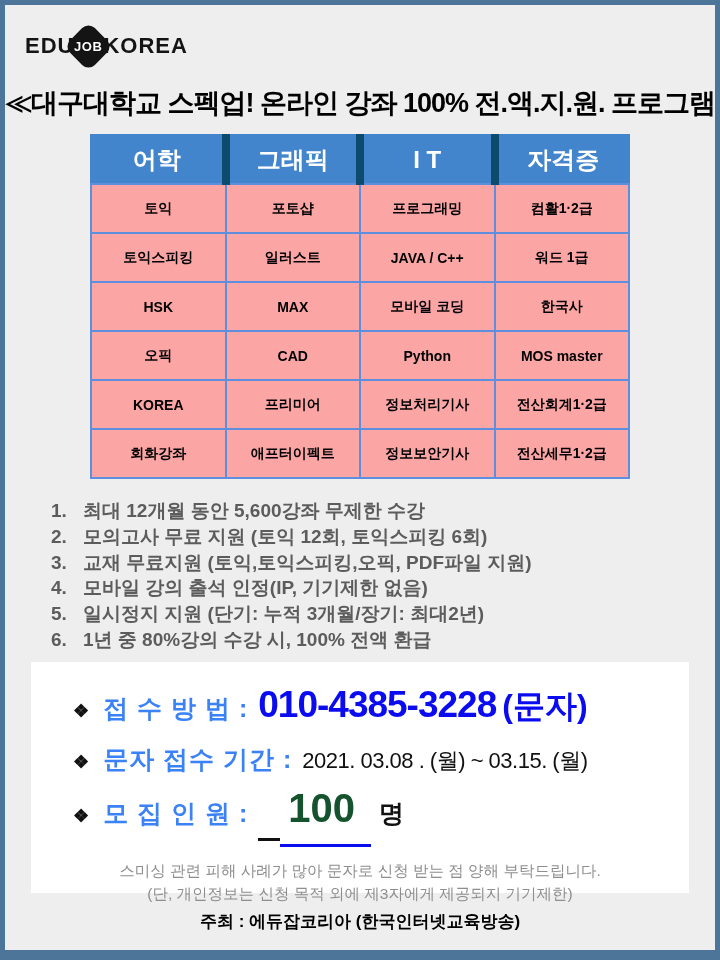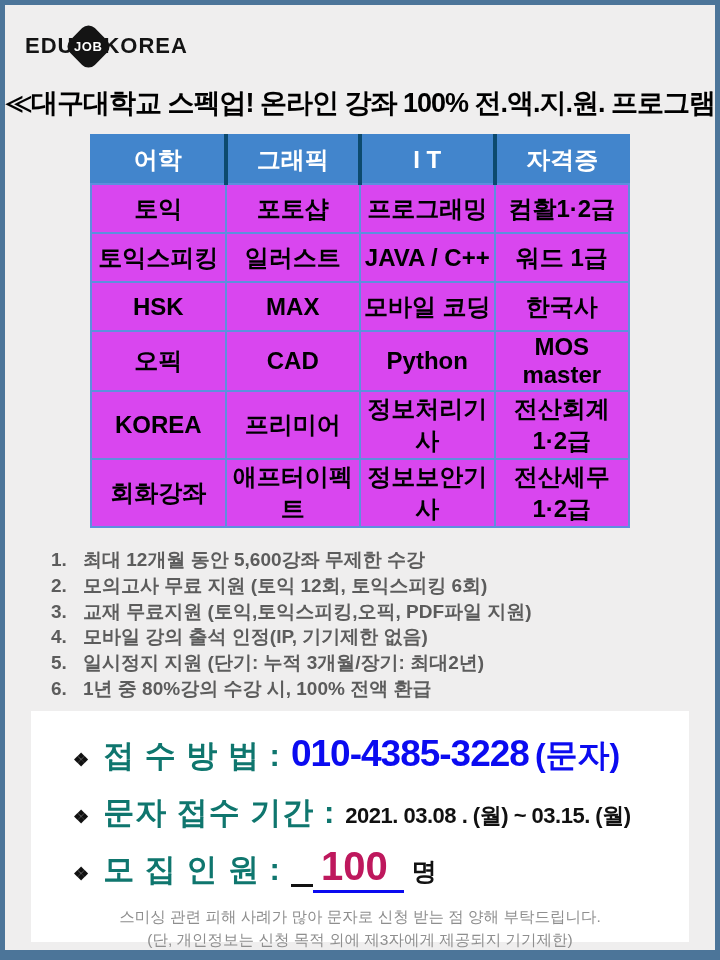--- a/index.html
+++ b/index.html
@@ -34,52 +34,52 @@
   }
   
   table.courses {
     width:540px; margin:13px auto 0; border-collapse:collapse;
     table-layout:fixed;
   }
   table.courses th {
     background:#4285cc; color:#fff; font-size:24px; font-weight:bold;
     height:45px; border:2px solid #4285cc; border-bottom:2px solid #5e8ede;
   }
-  table.courses th + th { border-left:4px solid #0c4a6e; }
+  table.courses th + th { border-left:8px solid #0c4a6e; }
   table.courses td {
-    background:#d946ef; border:2px solid #5e8ede; height:45px;
-    text-align:center; font-size:24px; font-weight:bold; color:#000;
+    background:#fca5a5; border:2px solid #5e8ede; height:45px;
+    text-align:center; font-size:14px; font-weight:bold; color:#000;
   }
   
   .benefits { margin:19px 0 0 46px; color:#5c5c5c; font-size:19px; font-weight:600; }
   .benefit { display:flex; line-height:25.8px; }
   .benefit .num { width:32px; flex:none; }
   
   .promo {
     text-align:center; margin-top:11px; font-size:21px; font-weight:bold;
     color:#ed1c24; letter-spacing:-0.5px;
   }
   .promo .star { color:#f6c32a; font-size:25px; vertical-align:-2px; padding:0 6px; }
   
   .contact-box {
     width:658px; height:231px; background:#ffffff;
     margin:9px auto 0; box-sizing:border-box; padding:22px 0 0 42px;
   }
   .cline { display:flex; align-items:baseline; white-space:nowrap; }
   .bullet { font-size:18px; color:#111; margin-right:14px; font-weight:bold; }
-  .clabel { font-size:31px; font-weight:bold; color:#0f766e; letter-spacing:1px; }
+  .clabel { font-size:25px; font-weight:bold; color:#3b82f6; letter-spacing:1px; }
   .phone { font-size:37px; font-weight:bold; color:#0b0bf0; margin-left:10px; letter-spacing:-1px; }
   .phone-suffix { font-size:32px; font-weight:bold; color:#0b0bf0; margin-left:6px; }
   .line2 { margin-top:14px; }
-  .pvalue { font-size:22px; font-weight:bold; color:#111; margin-left:10px; letter-spacing:-0.5px; }
+  .pvalue { font-size:22px; font-weight:normal; color:#111; margin-left:10px; letter-spacing:-0.5px; }
   .line3 { margin-top:12px; }
   .u-black { display:inline-block; width:22px; border-bottom:3px solid #111; align-self:flex-end; margin:0 0 6px 10px; }
   .cap-num {
-    font-size:40px; font-weight:bold; color:#be185d;
-    border-bottom:3px solid #0b0bf0; padding:0 16px 4px 8px; line-height:1;
+    font-size:40px; font-weight:bold; color:#14532d;
+    border-bottom:3px solid #0b0bf0; padding:0 16px 16px 8px; line-height:1;
   }
   .cap-unit { font-size:25px; font-weight:bold; color:#111; margin-left:8px; }
   .notes { margin-top:12px; margin-left:-42px; text-align:center; color:#8e8e8e; font-size:15.5px; font-weight:400; line-height:23px; }
   
   .host { text-align:center; font-size:17px; font-weight:bold; color:#000; margin-top:17px; }
 </style>
 </head>
 <body>
 
 <div class="page">

